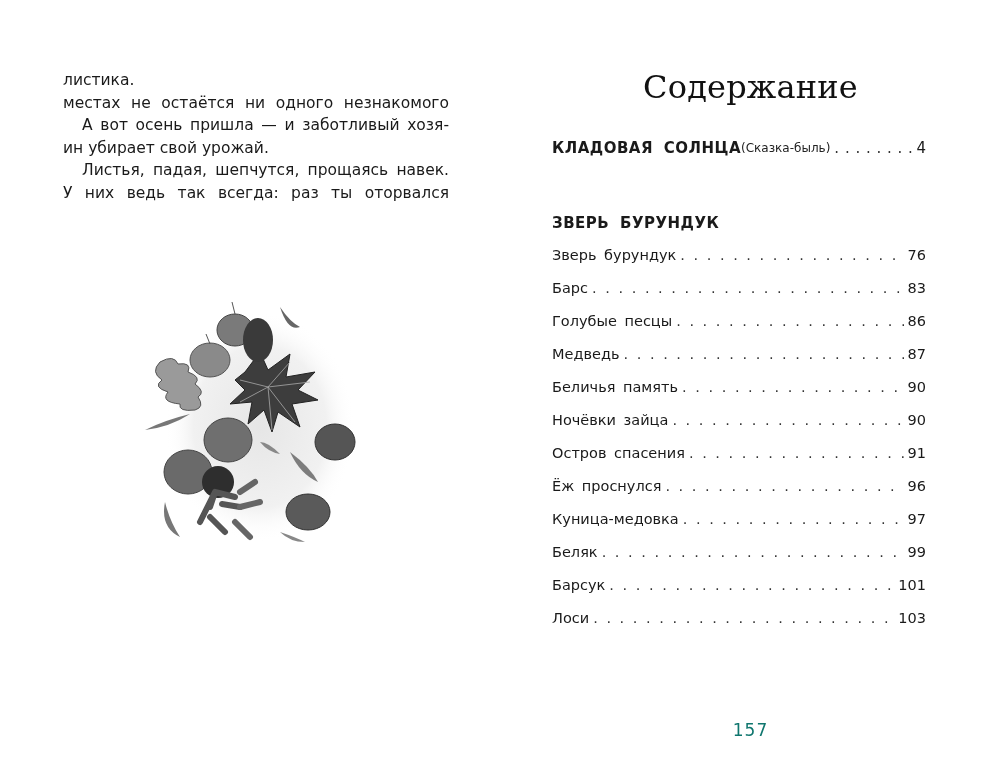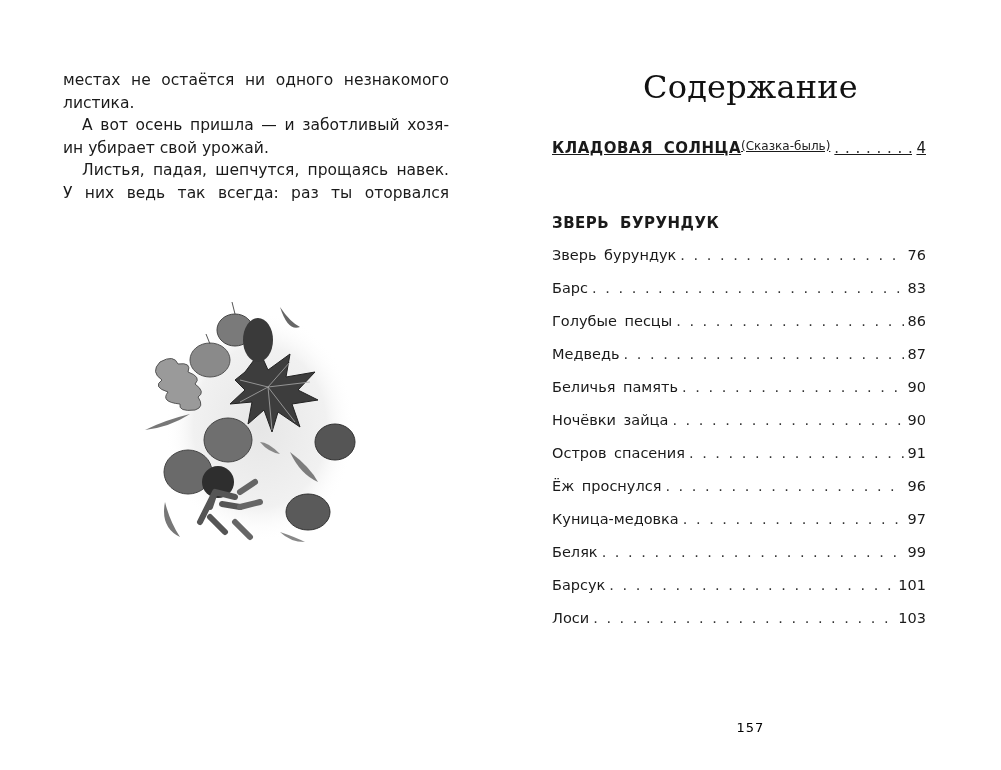--- a/index.html
+++ b/index.html
@@ -14,40 +14,40 @@
   .body-text { position: absolute; left: 63px; top: 69px; width: 386px; font-size: 15.5px; line-height: 22.6px; }
   .para { margin: 0; text-align: justify; text-align-last: justify; }
   .para .line { display: block; text-align: justify; text-align-last: justify; }
   .para .line.last { text-align-last: left; }
   .para .line.indent { text-indent: 19px; }
 
   .illustration { position: absolute; left: 140px; top: 292px; width: 230px; height: 258px; }
 
   .toc-title { position: absolute; left: 0; right: 0; top: 68px; text-align: center;
     font-family: "DejaVu Serif", "Liberation Serif", serif; font-size: 32px; letter-spacing: 0.2px; color: #111; }
-  .toc-section-main { position: absolute; left: 52px; width: 374px; top: 139px; display: flex; align-items: flex-start; font-size: 15px; text-decoration: underline; }
+  .toc-section-main { position: absolute; left: 52px; width: 374px; top: 139px; display: flex; align-items: center; font-size: 15px; }
   .toc-section-main .caps { font-weight: bold; letter-spacing: 0.5px; word-spacing: 5px; }
   .toc-section-main .sub { font-size: 12px; color: #222; }
   .leader { flex: 1; overflow: hidden; white-space: nowrap; margin: 0 4px; color: #333; letter-spacing: 3.2px; }
   .leader::after { content: ". . . . . . . . . . . . . . . . . . . . . . . . . . . . . . . . . . . . . . . . . . . . . . . . . . . . . . . . . . . . . . . . . . . . . . . . . . . . . . . . . . . . . . . . ."; letter-spacing: 0.5px; }
   .toc-section-head { position: absolute; left: 52px; top: 214px; font-size: 15px; font-weight: bold; letter-spacing: 0.5px; word-spacing: 5px; }
   .toc-list { position: absolute; left: 52px; top: 247px; width: 374px; margin: 0; padding: 0; list-style: none; }
   .toc-item { display: flex; align-items: baseline; height: 33px; font-size: 14.5px; word-spacing: 3px; }
   .toc-item .title { white-space: nowrap; }
   .toc-item .pg { white-space: nowrap; }
-  .folio { position: absolute; left: 0; right: 0; top: 720px; text-align: center; font-size: 13px; letter-spacing: 1px; color: #000000; }
+  .folio { position: absolute; left: 0; right: 0; top: 720px; text-align: center; font-size: 17px; letter-spacing: 1px; color: #0f766e; }
 </style>
 </head>
 <body>
 
 <div class="page page-left">
   <div class="body-text">
     <p class="para">
+      <span class="line last">листика.</span>
       <span class="line">местах не остаётся ни одного незнакомого</span>
-      <span class="line last">листика.</span>
     </p>
     <p class="para">
       <span class="line indent">А вот осень пришла — и заботливый хозя-</span>
       <span class="line last">ин убирает свой урожай.</span>
     </p>
     <p class="para">
       <span class="line indent">Листья, падая, шепчутся, прощаясь навек.</span>
       <span class="line">У них ведь так всегда: раз ты оторвался</span>
     </p>
   </div>

